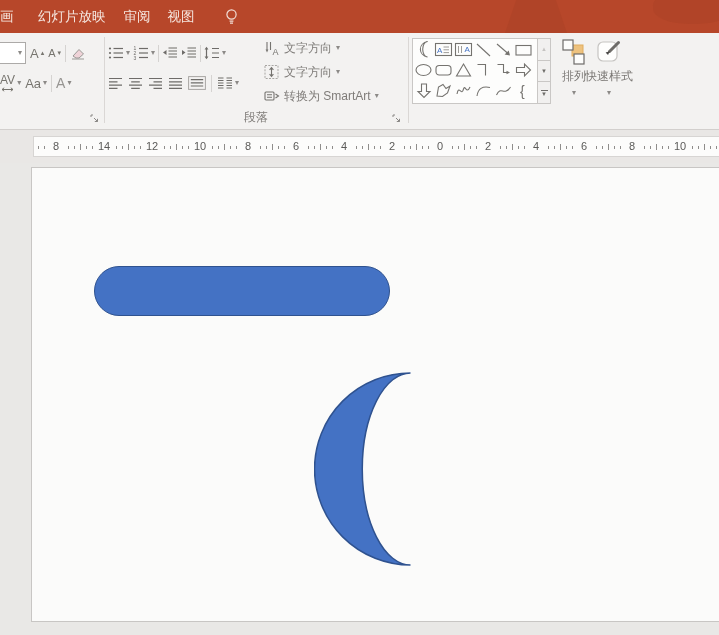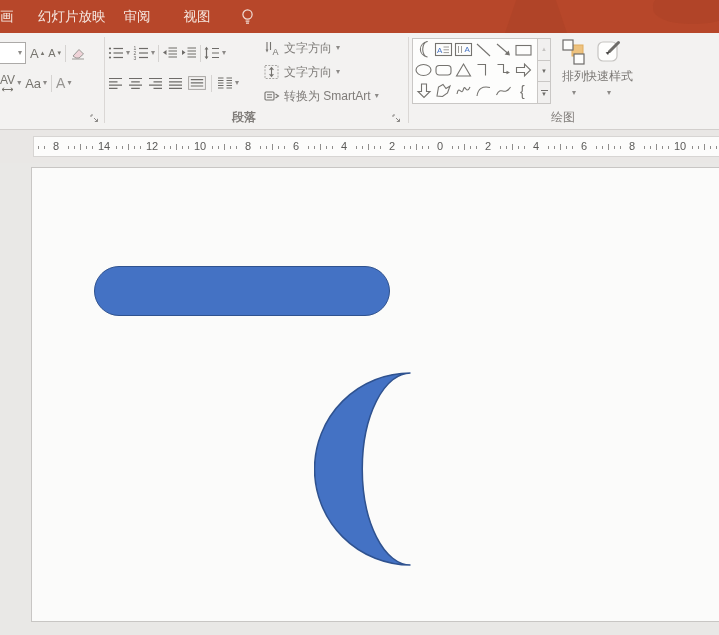--- a/index.html
+++ b/index.html
@@ -78,21 +78,21 @@
 <body>
 
 <div id="screen">
 
   <div class="titlebar">
     <div class="tb-deco1"></div>
     <div class="tb-deco2"></div>
     <div class="tabs">
       <span class="tab tab-partial">画</span>
       <span class="tab" style="margin-right:18px">幻灯片放映</span>
-      <span class="tab" style="margin-right:33px">审阅</span>
+      <span class="tab" style="margin-right:17px">审阅</span>
       <span class="tab" style="margin-right:30px">视图</span>
       <span class="tellme">
         <svg width="13" height="18" viewBox="0 0 13 18" fill="none" stroke="#F2DFD8" stroke-width="1.2">
           <circle cx="6.5" cy="6.5" r="4.6"></circle>
             <path d="M4.6 13.2 H8.4 M5 15.2 H8"></path>
         </svg>
       </span>
     </div>
   </div>
 
@@ -254,21 +254,21 @@
           <svg width="16" height="16" viewBox="0 0 16 16" fill="none" stroke="#75736F" stroke-width="1.1">
             <rect x="1" y="4" width="9" height="8" rx="1"></rect>
             <path d="M3 6.7 H8 M3 9.3 H8"></path>
             <path d="M11.5 6 L14.5 8 L11.5 10" fill="none"></path>
           </svg>
           <span>转换为 SmartArt</span>
           <span class="caret">▾</span>
         </div>
       </div>
 
-      <div class="grp-label" style="left:4px;width:268px;font-weight:bold;">段落</div>
+      <div class="grp-label" style="left:16px;width:268px;">段落</div>
       <span class="launcher" style="right:6px;bottom:6px;">
         <svg width="10" height="10" viewBox="0 0 10 10" stroke="#8A8886" stroke-width="1" fill="none">
           <path d="M1 3 V1 H3 M4 4 L7.5 7.5 M7.5 4.8 V7.5 H4.8"></path>
         </svg>
       </span>
     </div>
 
     <div class="grp-div" style="left:408px"></div>
 
     <div class="draw-group">
@@ -399,21 +399,20 @@
         <svg width="26" height="26" viewBox="0 0 26 26">
           <rect x="2" y="3" width="19" height="19" rx="5" fill="#FEFEFD" stroke="#C6C4C2" stroke-width="1.2"></rect>
           <path d="M22.5 3.5 L13.5 12.5" stroke="#6E6C69" stroke-width="3" stroke-linecap="round"></path>
           <path d="M13.8 12.2 l-4.2 1.4 2.4 2.4 z" fill="#4A4846"></path>
         </svg>
         <span class="lbl">快速样式</span>
         <span class="caret">▾</span>
       </div>
 
 
-      <div class="grp-label" style="left:0;width:306px;">绘图</div>
     </div>
   </div>
 
   <div class="ruler-row">
     <div class="ruler-strip" id="ruler-strip">
         <span class="ruler-num" style="left: 15px;">8</span>
         <span class="ruler-num" style="left: 63px;">14</span>
         <span class="ruler-num" style="left: 111px;">12</span>
         <span class="ruler-num" style="left: 159px;">10</span>
         <span class="ruler-num" style="left: 207px;">8</span>

